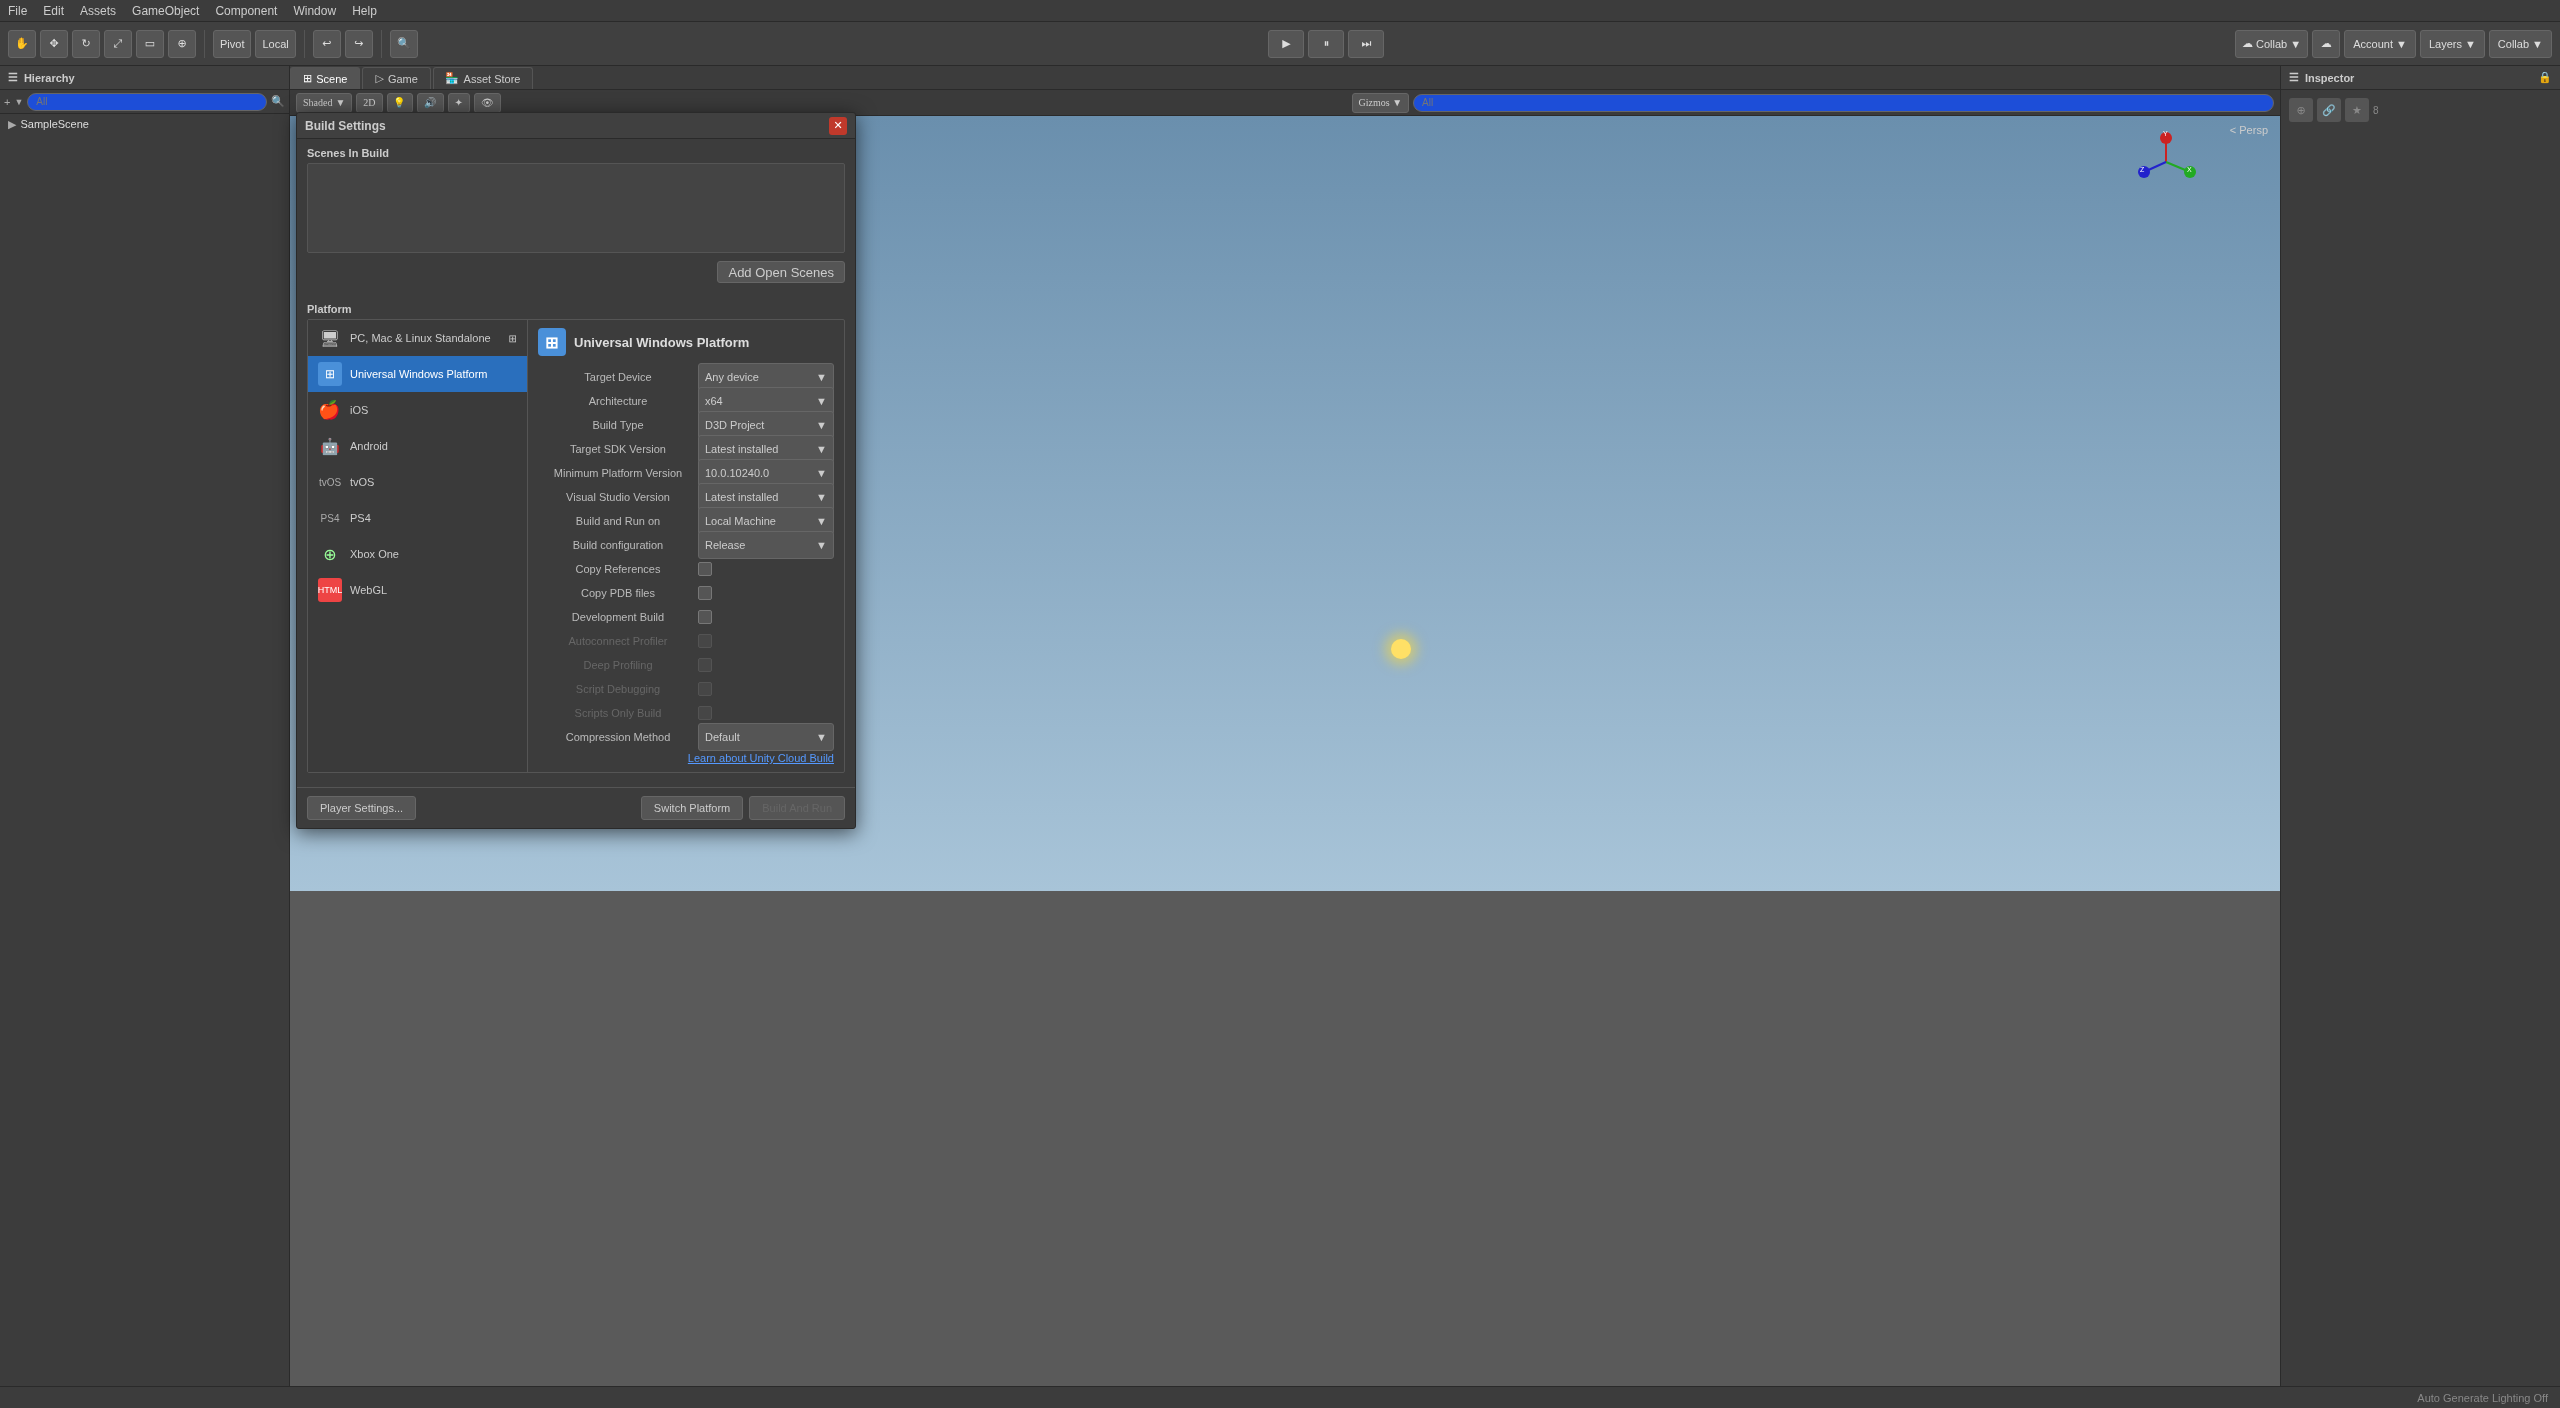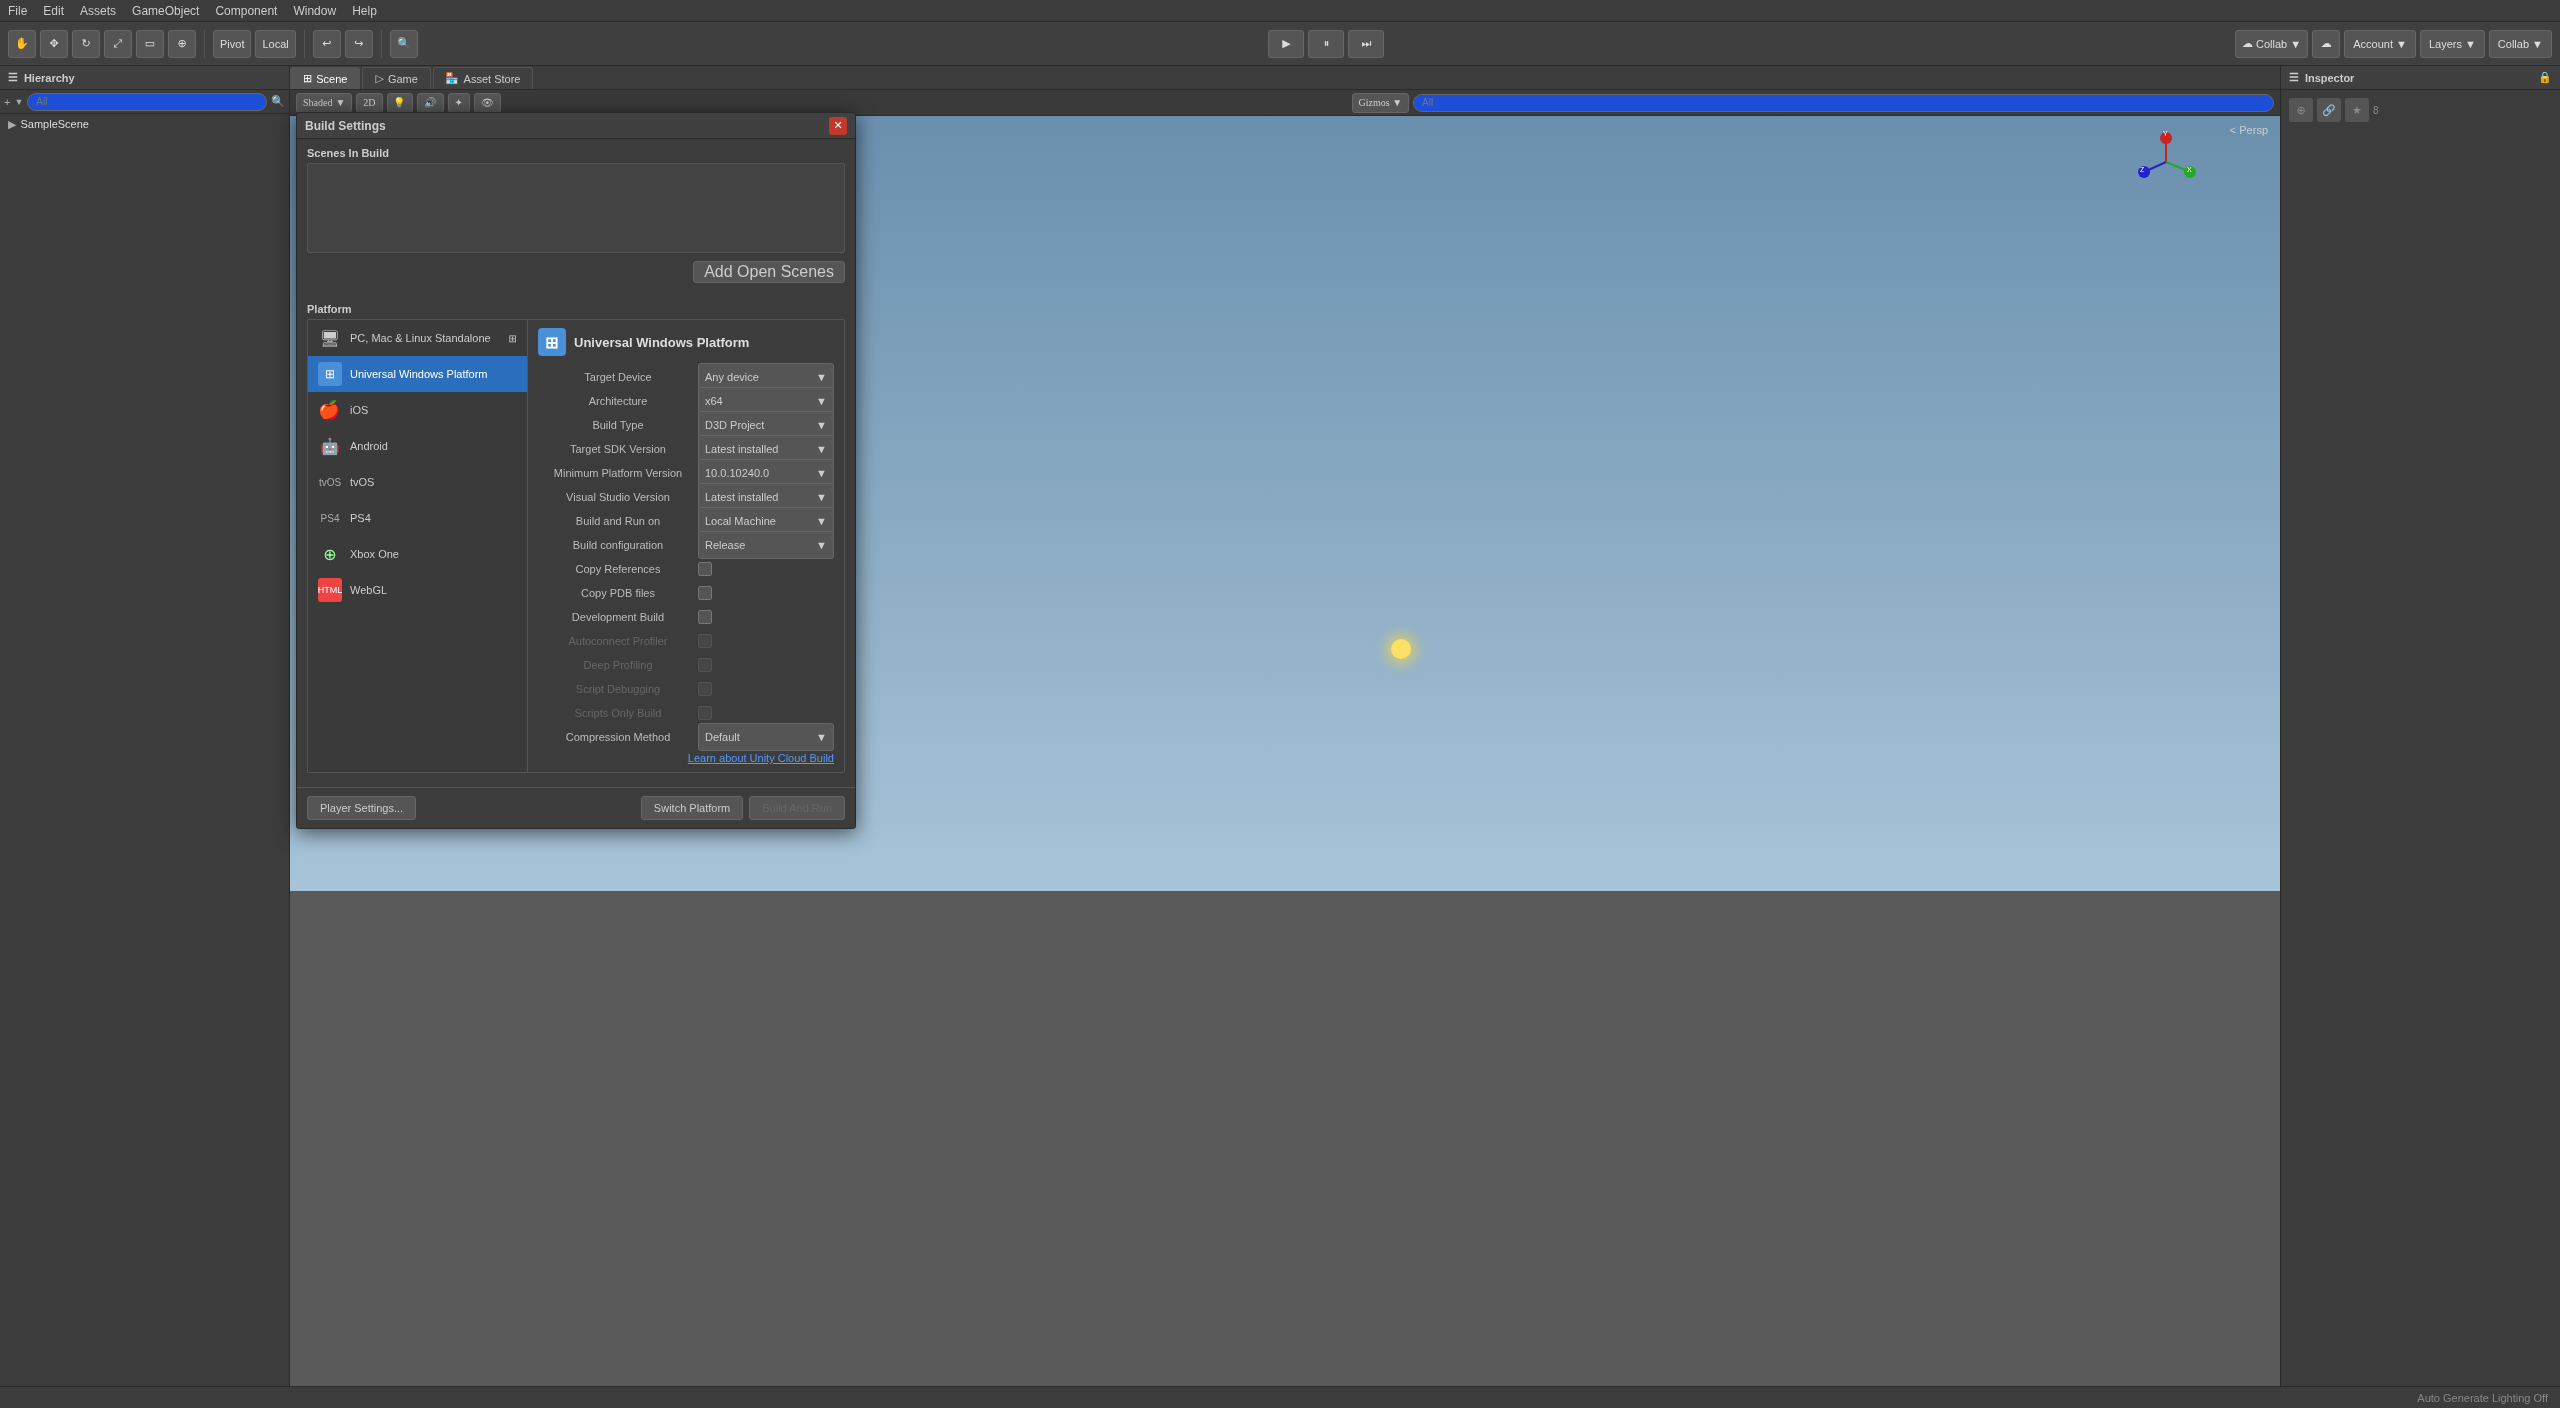--- a/index.html
+++ b/index.html
@@ -309,21 +309,21 @@
       border-radius: 2px;
     }
     .add-open-scenes-btn {
       float: right;
       margin-top: 4px;
       height: 22px;
       background: #555;
       border: 1px solid #666;
       border-radius: 3px;
       color: #ccc;
-      font-size: 16px;
+      font-size: 13px;
       padding: 0 10px;
       cursor: pointer;
       display: flex;
       align-items: center;
     }
     .platform-section {
       display: flex;
       gap: 0;
       border: 1px solid #555;
       border-radius: 2px;

